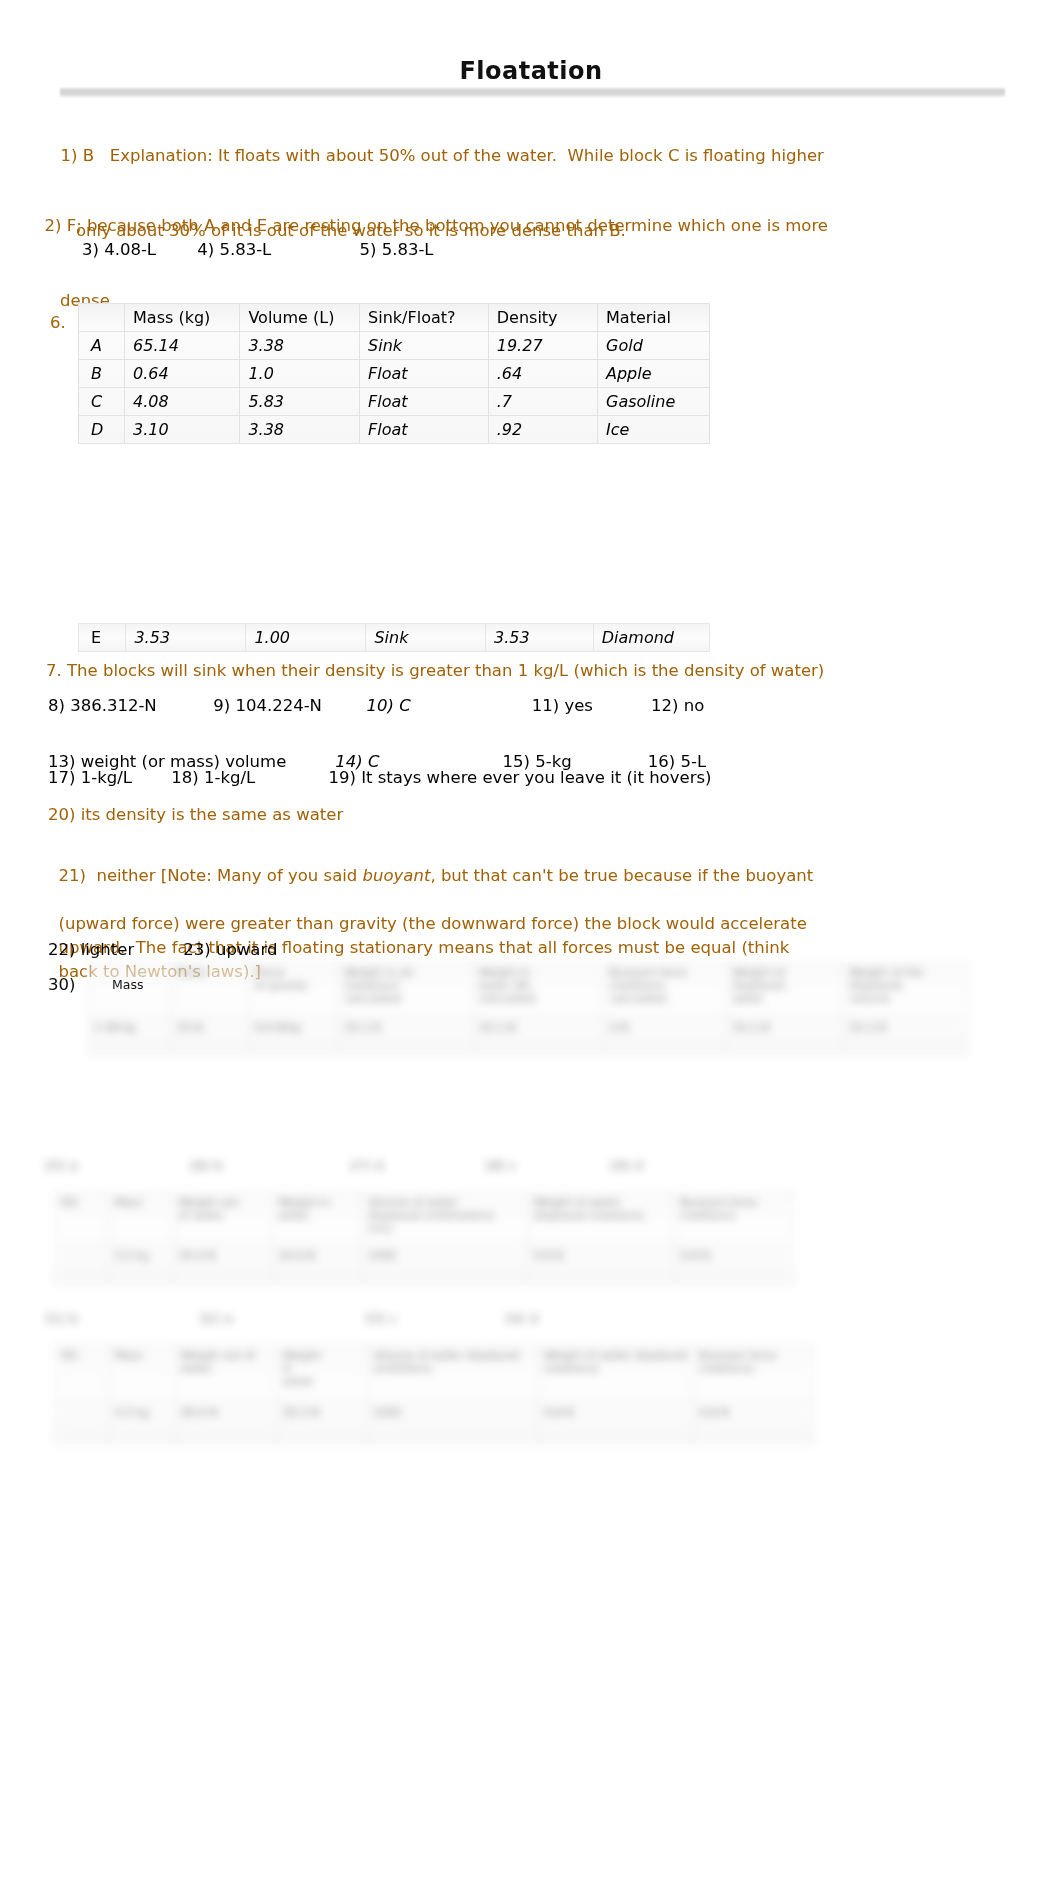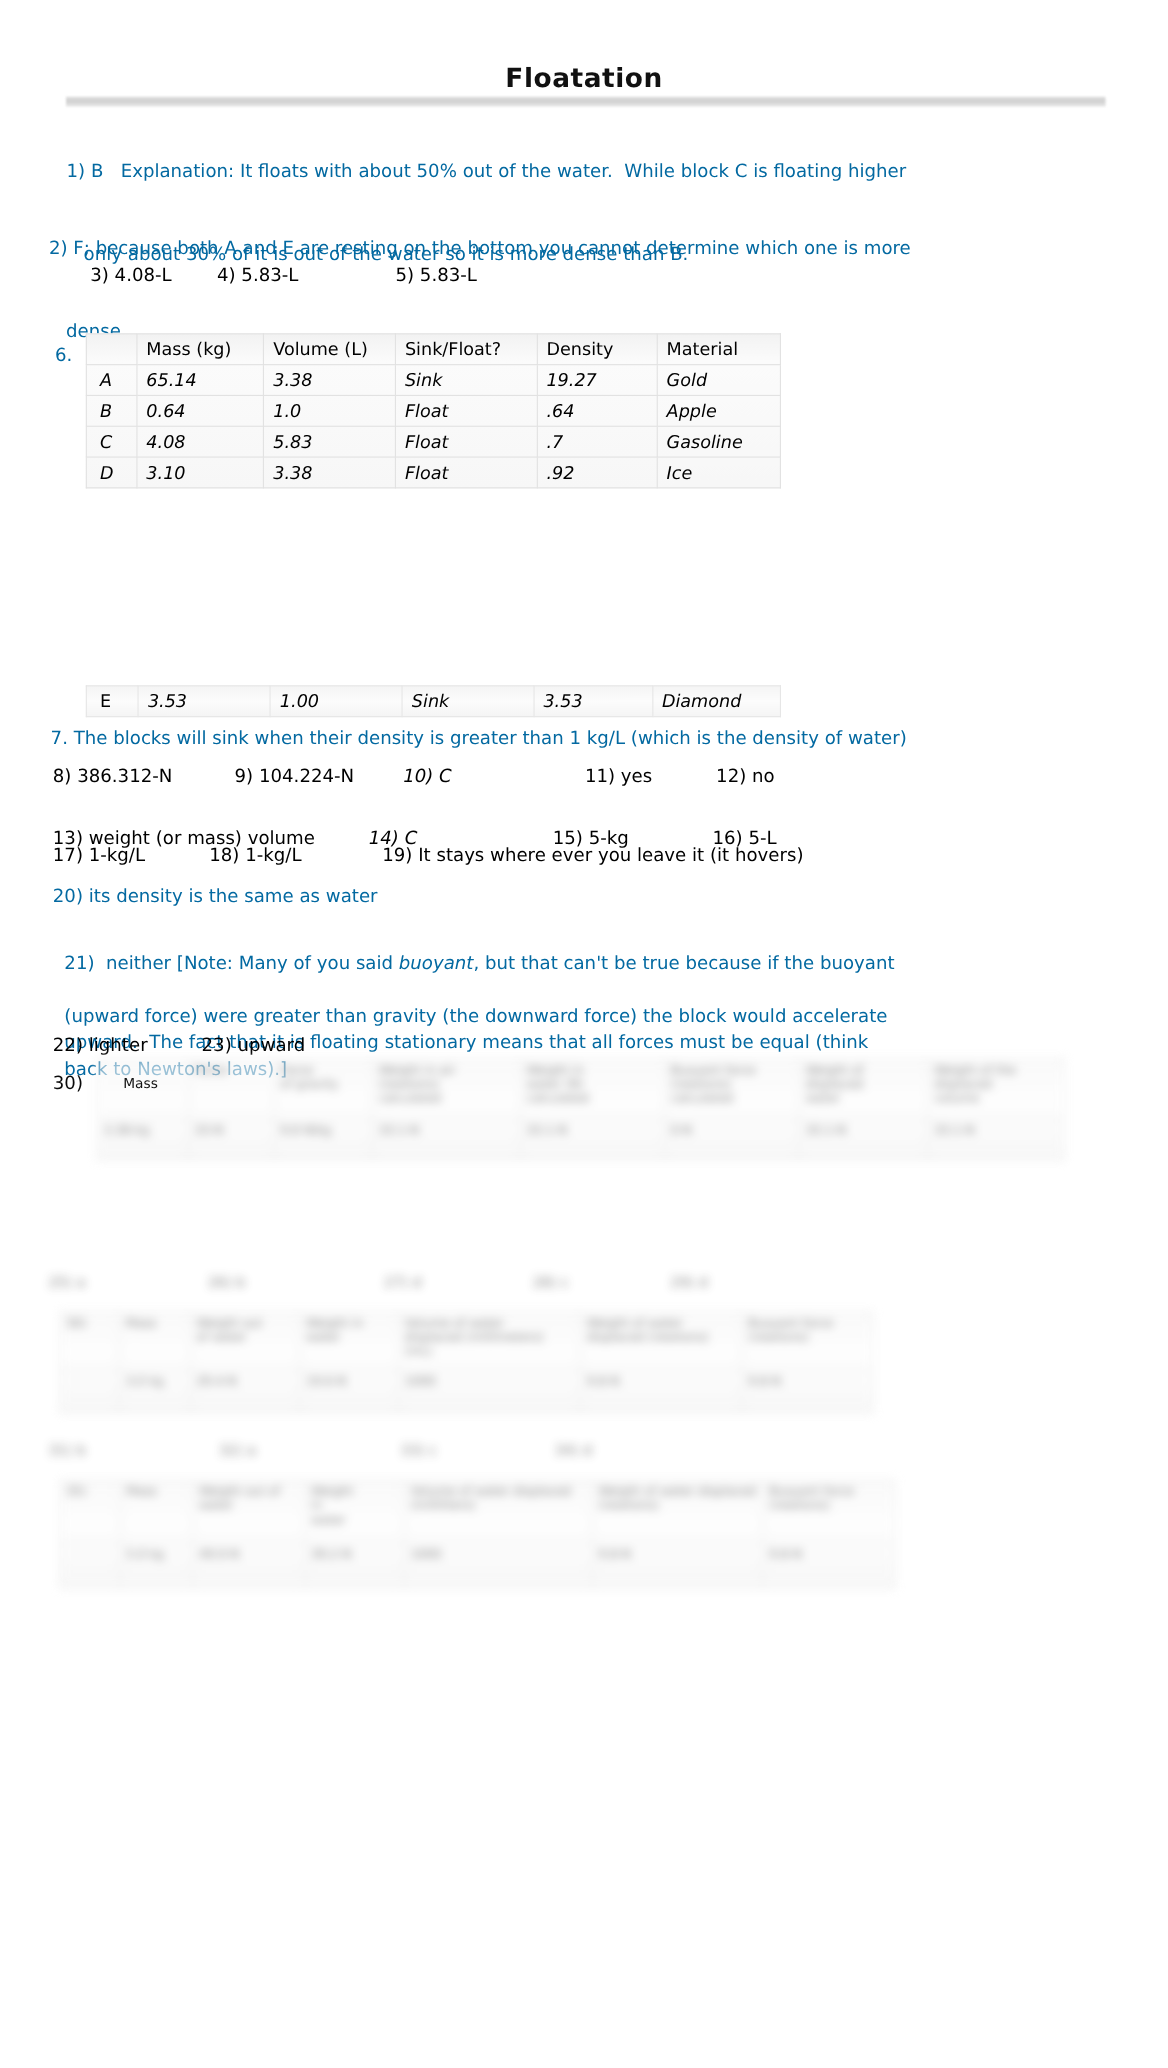--- a/index.html
+++ b/index.html
@@ -38,21 +38,21 @@
     background: linear-gradient(to bottom, #d9d9d9 0%, #c9c9c9 45%, #e6e6e6 100%);
     filter: blur(1.1px);
     opacity: .85;
   }
 
   
   .para {
     position: absolute;
     font-size: 16.5px;
     line-height: 25px;
-    color: #0369a1;
+    color: #a16207;
     font-family: "DejaVu Sans", sans-serif;
     white-space: pre-wrap;
   }
   .hang {
     text-indent: 0;
   }
   .hang .ln2 { display:block; padding-left: 26px; }
   .it { font-style: italic; }
 
   
@@ -243,21 +243,21 @@
 
 <div class="ansrow" style="top:730px; left:48px;">
   <span class="item" style="width:282px;margin-top:20px;">13) weight (or mass)  volume</span>
   <span class="item it" style="width:162px;">14)  C</span>
   <span class="item" style="width:140px;">15) 5-kg</span>
   <span class="item">16) 5-L</span>
 </div>
 
 <div class="ansrow" style="top:766px; left:48px;">
   <span class="item" style="width:118px;">17)  1-kg/L</span>
-  <span class="item" style="width:152px;margin-left:19px;">18) 1-kg/L</span>
+  <span class="item" style="width:152px;">18) 1-kg/L</span>
   <span class="item">19) It stays where ever you leave it (it hovers)</span>
 </div>
 
 <div class="para" style="top:802px; left:48px;">20) its density is the same as water</div>
 
 <div class="para" style="top:840px; left:48px; width:985px; line-height:24px;">
   <span>21)  neither [Note: Many of you said </span><span class="it">buoyant</span><span>, but that can't be true because if the buoyant</span><br>
   <span class="ln2">(upward force) were greater than gravity (the downward force) the block would accelerate</span>
   <span class="ln2">upward.  The fact that it is floating stationary means that all forces must be equal (think</span>
   <span class="ln2">back to Newton's laws).]</span>

